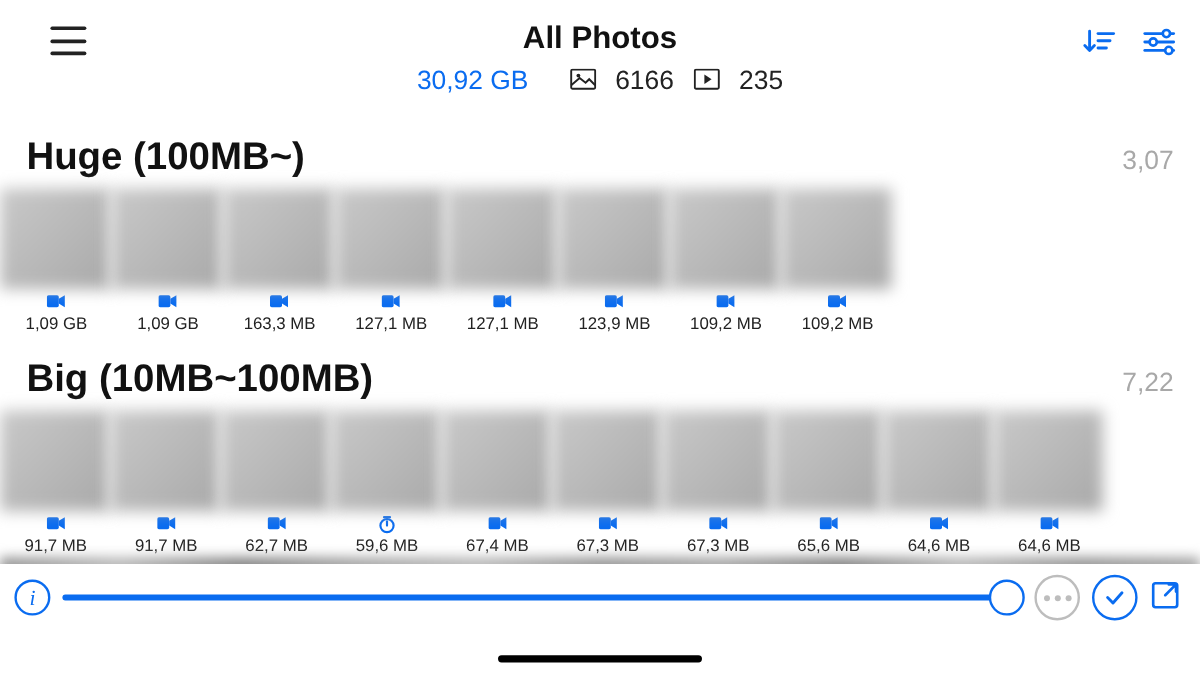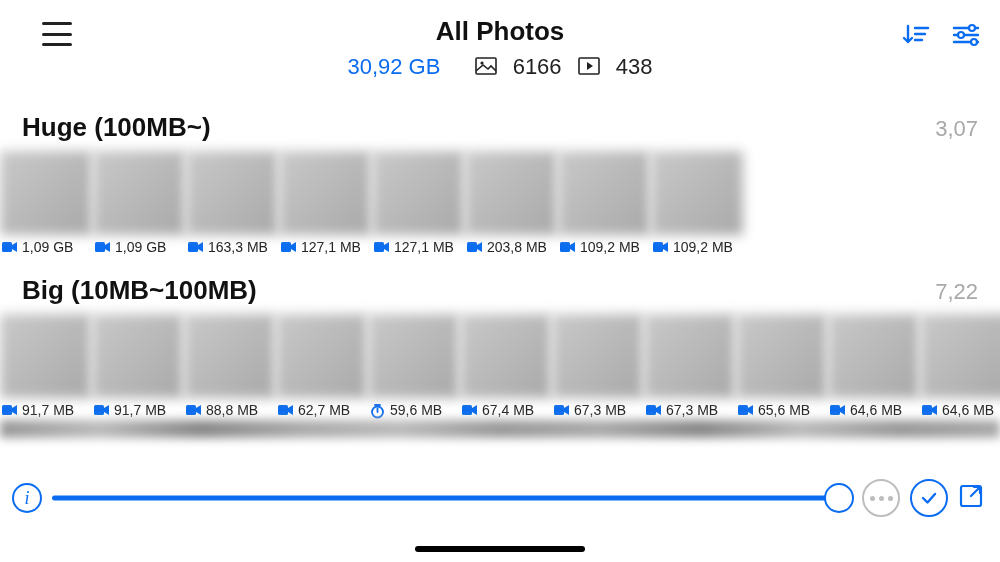--- a/index.html
+++ b/index.html
@@ -9,28 +9,28 @@
   .menu-btn span { display: block; height: 3px; background: #222; border-radius: 2px; }
   .title { position: absolute; left: 0; right: 0; top: 16px; text-align: center; font-size: 26px; font-weight: 700; color: #111; }
   .stats { position: absolute; left: 0; right: 0; top: 54px; text-align: center; font-size: 22px; }
   .stats .size { color: #0a6cf0; font-weight: 500; margin-right: 18px; }
   .stats .ico { display: inline-block; vertical-align: middle; margin: 0 4px 0 10px; }
   .stats .count { color: #222; font-weight: 500; margin-left: 6px; margin-top: 16px; }
   .sort-btn { position: absolute; right: 70px; top: 22px; color: #0a6cf0; cursor: pointer; }
   .filter-btn { position: absolute; right: 20px; top: 22px; color: #0a6cf0; cursor: pointer; }
   .section { }
   .section-header { display: flex; justify-content: space-between; align-items: baseline; padding: 20px 22px 8px 22px; }
-  .section-title { font-size: 26px; font-weight: 700; color: #111; }
+  .section-title { font-size: 32px; font-weight: 700; color: #111; }
   .section-meta { font-size: 22px; color: #a8a8a8; text-align: center; }
   .thumbs { display: flex; gap: 1px; padding: 0 0 0 0; }
   .thumb { position: relative; flex: 0 0 auto; }
   .thumb-img { background: linear-gradient(135deg,#c9c9c9,#a9a9a9); filter: blur(6px); }
   .huge .thumb-img { width: 92px; height: 84px; }
   .big .thumb-img { width: 91px; height: 84px; }
-  .thumb-label { display: flex; align-items: center; gap: 4px; font-size: 14px; color: #222; padding: 4px 0 0 2px; }
+  .thumb-label { display: flex; align-items: center; gap: 4px; font-size: 14px; color: #222; padding: 4px 0 0 2px; flex-direction: column; }
   .cam-icon { width: 16px; height: 12px; display: inline-block; }
   .cam-icon svg { display: block; }
   .strip2 { height: 18px; background: linear-gradient(90deg,#999 0,#bbb 10%,#888 20%,#aaa 30%,#bbb 40%,#999 50%,#aaa 60%,#888 70%,#bbb 80%,#999 90%,#aaa 100%); filter: blur(5px); margin-top: 2px; }
   .footer { position: absolute; left: 0; right: 0; bottom: 36px; height: 56px; display: flex; align-items: center; padding: 0 12px; gap: 10px; background: #fff; }
   .info-btn { width: 30px; height: 30px; border: 2px solid #0a6cf0; border-radius: 50%; color: #0a6cf0; display: flex; align-items: center; justify-content: center; font-family: Georgia, serif; font-style: italic; font-size: 18px; cursor: pointer; flex: 0 0 auto; }
   .slider { position: relative; flex: 1; height: 30px; }
   .slider-track { position: absolute; left: 0; right: 0; top: 50%; height: 5px; background: #0a6cf0; border-radius: 3px; transform: translateY(-50%); }
   .slider-knob { position: absolute; right: -2px; top: 50%; width: 30px; height: 30px; background: #fff; border: 2px solid #0a6cf0; border-radius: 50%; transform: translateY(-50%); cursor: grab; }
   .circ-btn { width: 38px; height: 38px; border: 2px solid #bdbdbd; border-radius: 50%; display: flex; align-items: center; justify-content: center; cursor: pointer; flex: 0 0 auto; }
   .more-dots { display: flex; gap: 4px; }
@@ -58,21 +58,21 @@
           <path d="M1 14 L8 8 L13 12 L16 9 L21 14" fill="none" stroke="#222" stroke-width="1.6"></path>
         </svg>
     </span>
     <span class="count">6166</span>
     <span class="ico">
       <svg width="22" height="18" viewBox="0 0 22 18">
           <rect x="1" y="1" width="20" height="16" rx="1" fill="none" stroke="#222" stroke-width="1.6"></rect>
           <path d="M9 5 L15 9 L9 13 Z" fill="#222"></path>
         </svg>
     </span>
-    <span class="count">438</span>
+    <span class="count">235</span>
   </div>
   <div class="sort-btn">
     <svg width="28" height="26" viewBox="0 0 28 26">
         <path d="M6 4 L6 20 M2 16 L6 20 L10 16" fill="none" stroke="#0a6cf0" stroke-width="2.4" stroke-linecap="round" stroke-linejoin="round"></path>
         <line x1="13" y1="6" x2="26" y2="6" stroke="#0a6cf0" stroke-width="2.4" stroke-linecap="round"></line>
         <line x1="13" y1="12" x2="23" y2="12" stroke="#0a6cf0" stroke-width="2.4" stroke-linecap="round"></line>
         <line x1="13" y1="18" x2="20" y2="18" stroke="#0a6cf0" stroke-width="2.4" stroke-linecap="round"></line>
       </svg>
   </div>
   <div class="filter-btn">
@@ -156,21 +156,21 @@
         </div>
         <div class="thumb">
           <div class="thumb-img"></div>
           <div class="thumb-label">
             <span class="cam-icon">
               <svg width="16" height="12" viewBox="0 0 16 12">
                 <rect x="0" y="1" width="10" height="10" rx="1.5" fill="#0a6cf0"></rect>
                 <path d="M10 4 L15 1 L15 11 L10 8 Z" fill="#0a6cf0"></path>
               </svg>
             </span>
-            <span>203,8 MB</span>
+            <span>123,9 MB</span>
           </div>
         </div>
         <div class="thumb">
           <div class="thumb-img"></div>
           <div class="thumb-label">
             <span class="cam-icon">
               <svg width="16" height="12" viewBox="0 0 16 12">
                 <rect x="0" y="1" width="10" height="10" rx="1.5" fill="#0a6cf0"></rect>
                 <path d="M10 4 L15 1 L15 11 L10 8 Z" fill="#0a6cf0"></path>
               </svg>
@@ -224,32 +224,20 @@
         </div>
         <div class="thumb">
           <div class="thumb-img"></div>
           <div class="thumb-label">
             <span class="cam-icon">
               <svg width="16" height="12" viewBox="0 0 16 12">
                 <rect x="0" y="1" width="10" height="10" rx="1.5" fill="#0a6cf0"></rect>
                 <path d="M10 4 L15 1 L15 11 L10 8 Z" fill="#0a6cf0"></path>
               </svg>
             </span>
-            <span>88,8 MB</span>
-          </div>
-        </div>
-        <div class="thumb">
-          <div class="thumb-img"></div>
-          <div class="thumb-label">
-            <span class="cam-icon">
-              <svg width="16" height="12" viewBox="0 0 16 12">
-                <rect x="0" y="1" width="10" height="10" rx="1.5" fill="#0a6cf0"></rect>
-                <path d="M10 4 L15 1 L15 11 L10 8 Z" fill="#0a6cf0"></path>
-              </svg>
-            </span>
             <span>62,7 MB</span>
           </div>
         </div>
         <div class="thumb">
           <div class="thumb-img"></div>
           <div class="thumb-label">
             <span class="cam-icon">
               <svg width="15" height="15" viewBox="0 0 15 15">
                 <circle cx="7.5" cy="8" r="5.5" fill="none" stroke="#0a6cf0" stroke-width="1.8"></circle>
                 <line x1="7.5" y1="8" x2="7.5" y2="4.5" stroke="#0a6cf0" stroke-width="1.8" stroke-linecap="round"></line>

